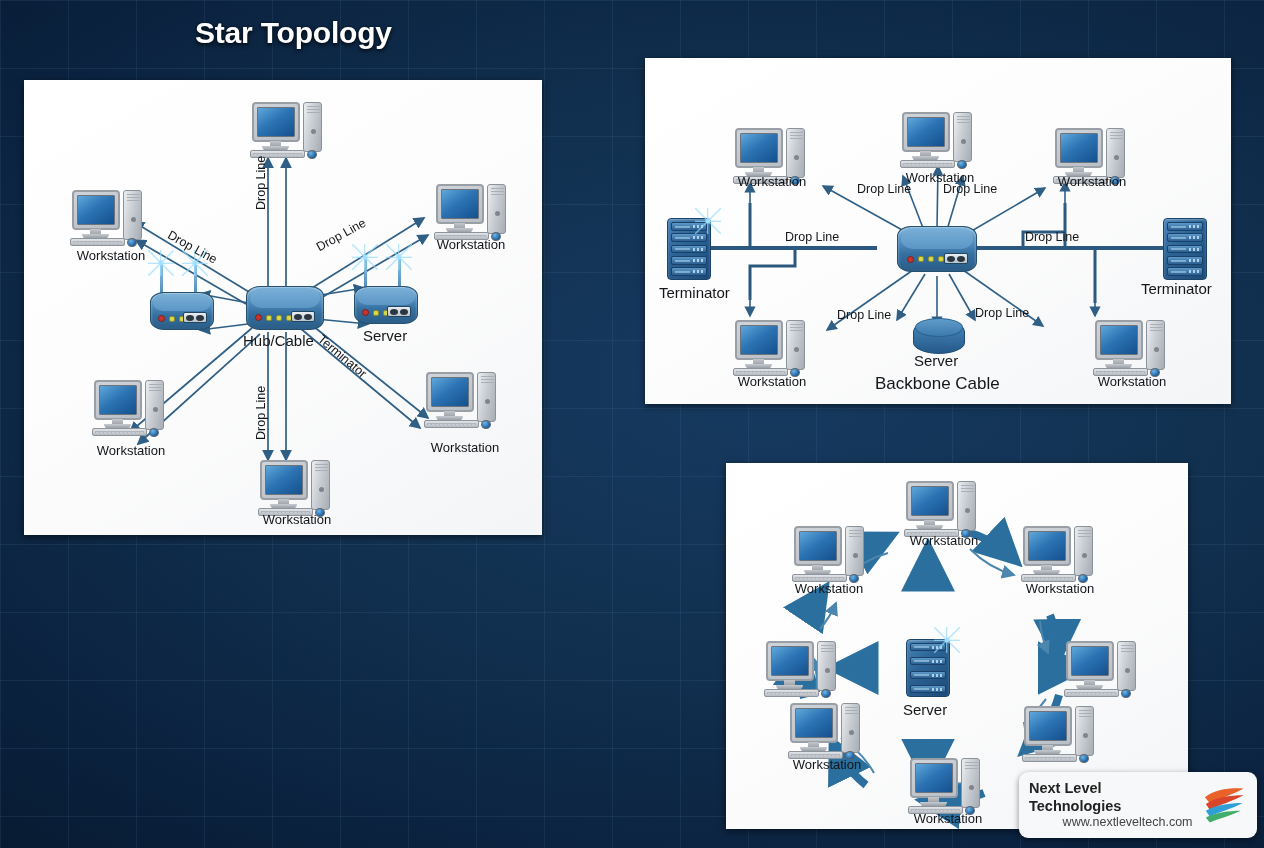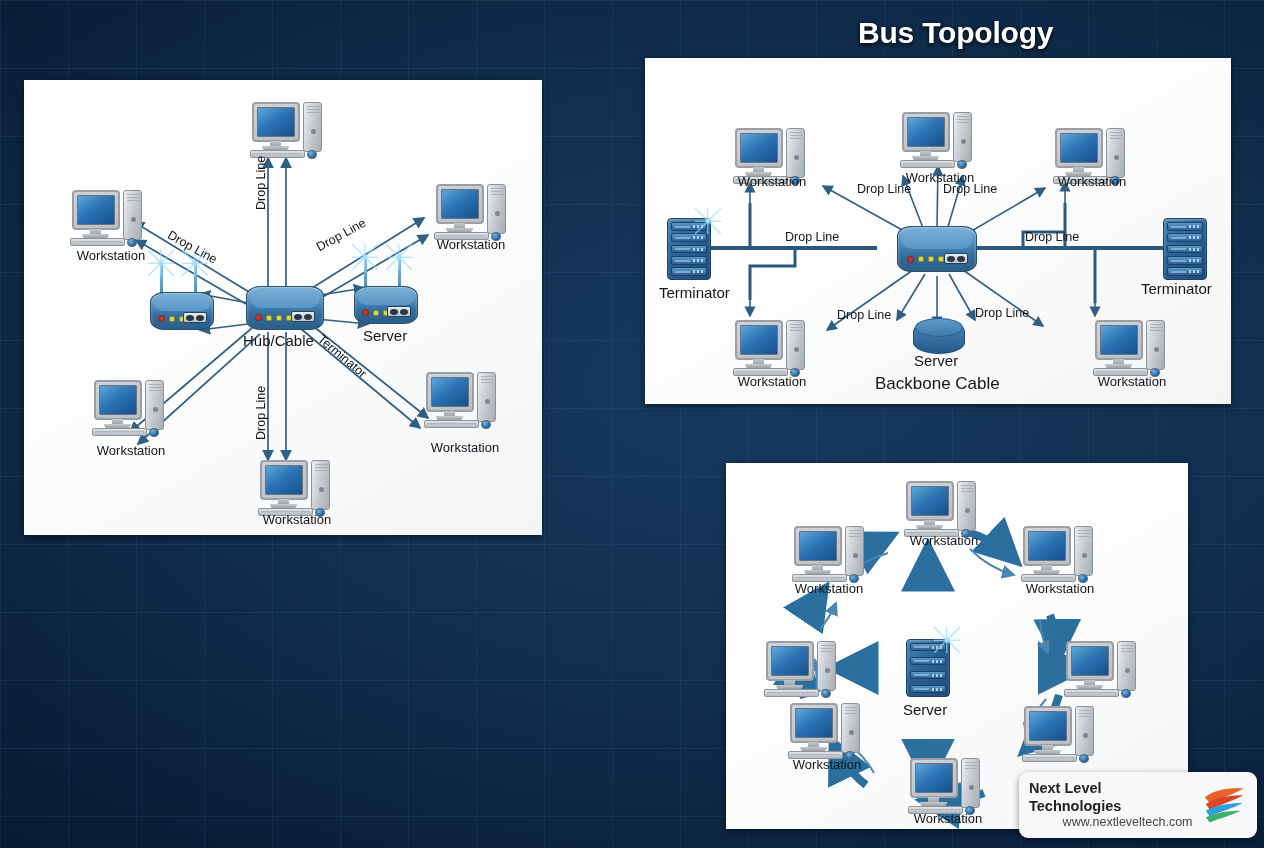--- a/index.html
+++ b/index.html
@@ -206,20 +206,21 @@
   }
   #watermark .wm-text { display: flex; flex-direction: column; align-items: flex-end; line-height: 1.25; }
   #wm-name { font-size: 14.5px; font-weight: bold; color: #222; }
   #wm-url { font-size: 12.5px; color: #444; }
 </style>
 </head>
 <body>
 
 <div id="stage">
 
+  <div class="sec-title" style="left:195px; top:16px;">Star Topology</div>
 
   <div class="panel" style="left:24px; top:80px; width:518px; height:455px;">
 
     <svg class="links" viewBox="0 0 518 455">
       <defs>
         <marker id="ah" markerWidth="7" markerHeight="7" refX="6" refY="3.5" orient="auto">
           <path d="M0,0 L7,3.5 L0,7 z" fill="#2f5f85"></path>
         </marker>
       </defs>
       <g stroke="#2f5f85" stroke-width="1.7" fill="none" marker-end="url(#ah)">
@@ -365,21 +366,20 @@
     </div>
     <div class="ws-label" style="left:218px; top:432px; width:110px;">Workstation</div>
 
     <div class="lbl" style="left:230px; top:130px; transform:rotate(-90deg); transform-origin:left top;">Drop Line</div>
     <div class="lbl" style="left:148px; top:148px; transform:rotate(29deg); transform-origin:left top;">Drop Line</div>
     <div class="lbl" style="left:290px; top:162px; transform:rotate(-29deg); transform-origin:left top;">Drop Line</div>
     <div class="lbl" style="left:230px; top:360px; transform:rotate(-90deg); transform-origin:left top;">Drop Line</div>
     <div class="lbl" style="left:300px; top:252px; transform:rotate(40deg); transform-origin:left top;">Terminator</div>
   </div>
 
-  <div class="sec-title" style="left:858px; top:16px;">Bus Topology</div>
 
   <div class="panel" style="left:645px; top:58px; width:586px; height:346px;">
 
     <svg class="links" viewBox="0 0 586 346">
       <defs>
         <marker id="ah2" markerWidth="7" markerHeight="7" refX="6" refY="3.5" orient="auto">
           <path d="M0,0 L7,3.5 L0,7 z" fill="#2f5f85"></path>
         </marker>
       </defs>
 

